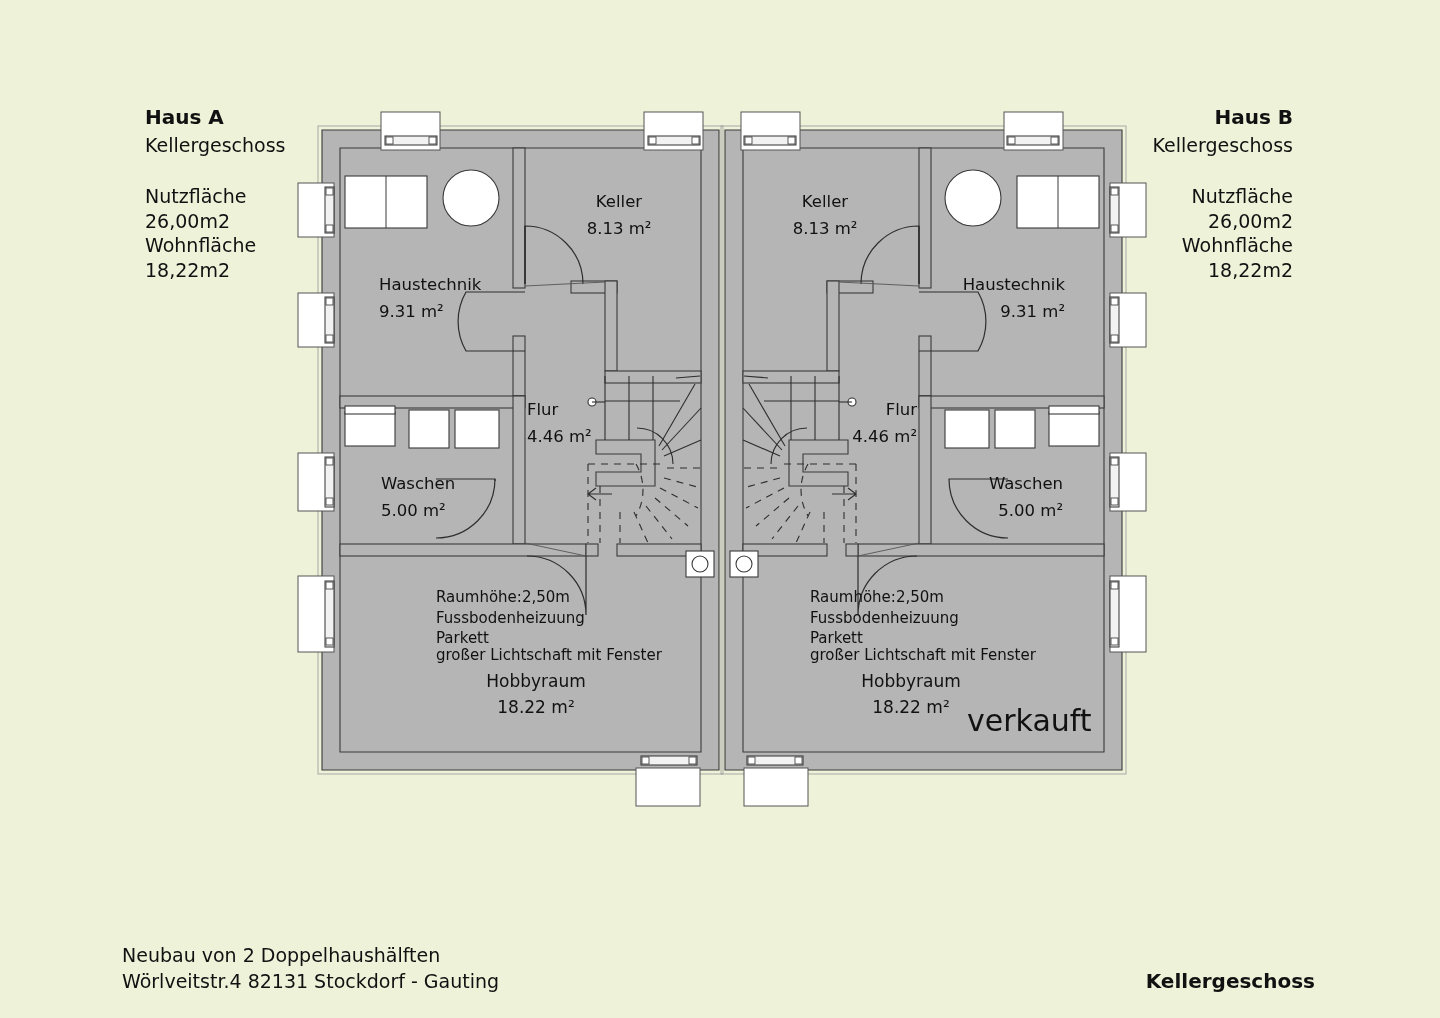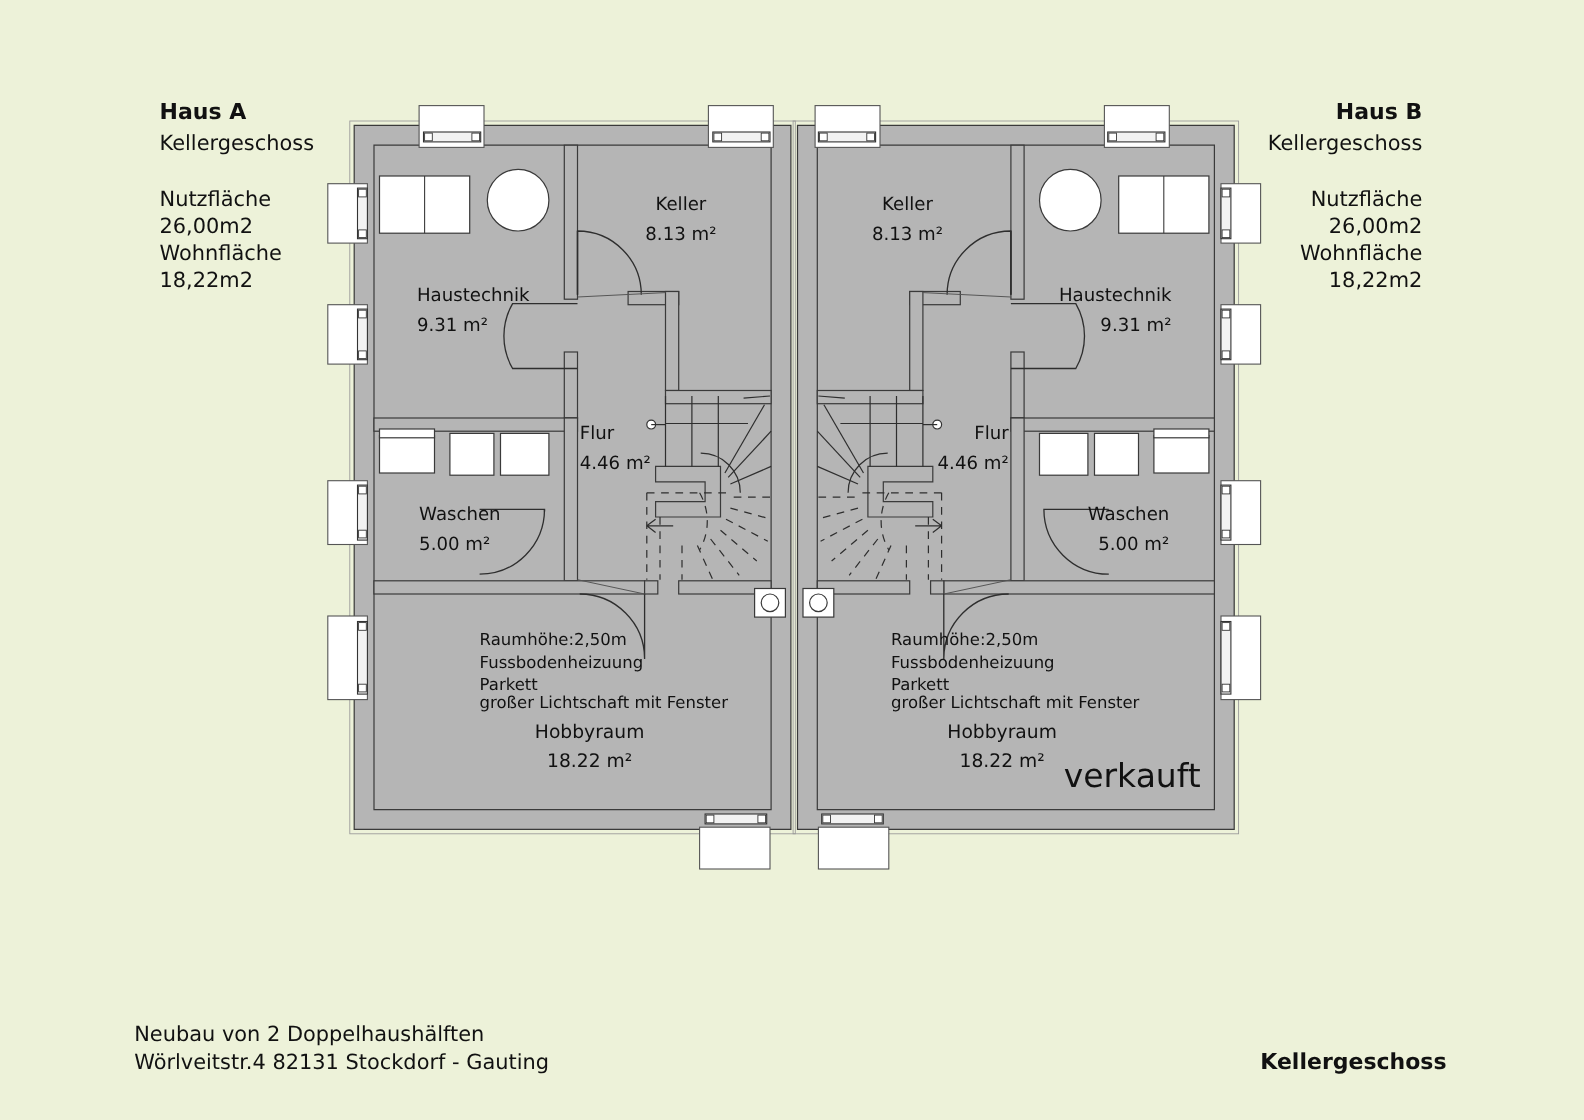--- a/index.html
+++ b/index.html
@@ -4,21 +4,21 @@
 <style>
   html,body{margin:0;padding:0;}
   body{
     width:1440px;height:1018px;
     background:#edf2d9;
     font-family:"DejaVu Sans","Liberation Sans",sans-serif;
     color:#111;
     overflow:hidden;
     position:relative;
   }
-  #plan-root{position:absolute;inset:0;}
+  #plan-root{position:absolute;inset:0;margin-top:16px;}
   svg{display:block;}
 
   .txt{font-family:"DejaVu Sans","Liberation Sans",sans-serif;fill:#111;}
   .hdr-bold{font-size:20px;font-weight:bold;}
   .hdr-reg{font-size:19px;}
   .side-reg{font-size:19px;}
   .room-name{font-size:16.5px;}
   .room-area{font-size:16.5px;}
   .note{font-size:15px;}
   .hobby-name{font-size:17px;}

